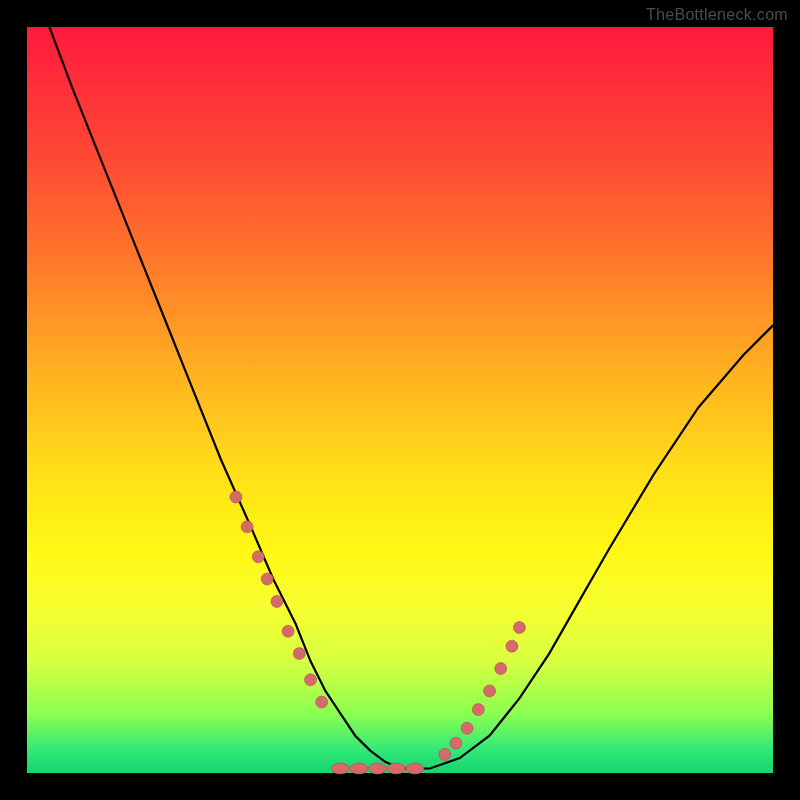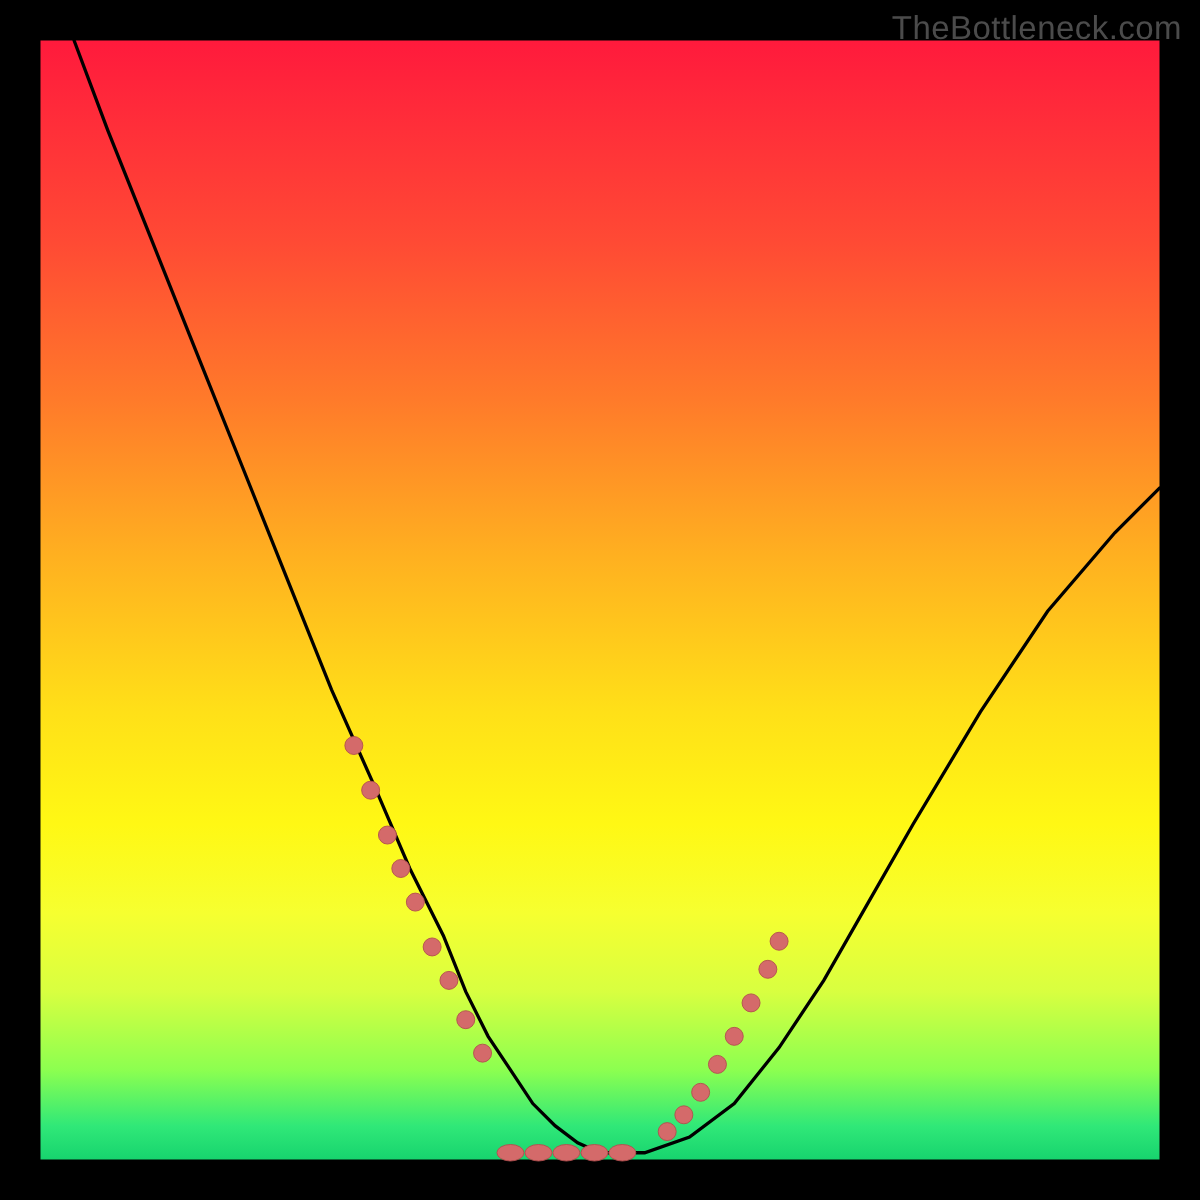--- a/index.html
+++ b/index.html
@@ -38,21 +38,21 @@
       #8cff50 92%,
       #30e878 97%,
       #17d46e 100%
     );
   }
   .watermark {
     position: absolute;
     top: 6px;
     right: 12px;
     color: #4b4b4b;
-    font-size: 22px;
+    font-size: 16px;
     letter-spacing: 0.3px;
     font-weight: 500;
     user-select: none;
   }
   svg.overlay {
     position: absolute;
     left: 0; top: 0;
     width: 746px; height: 746px;
     overflow: visible;
   }

